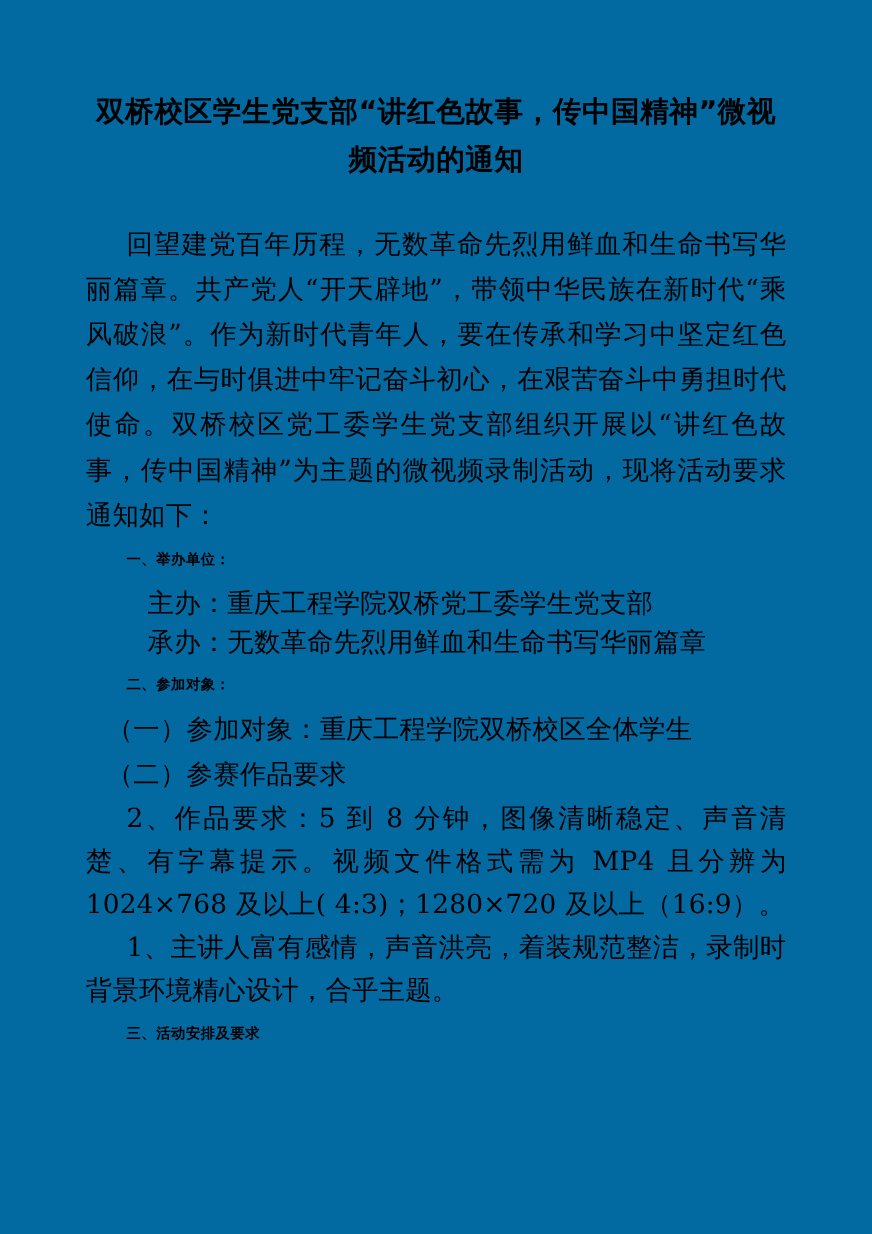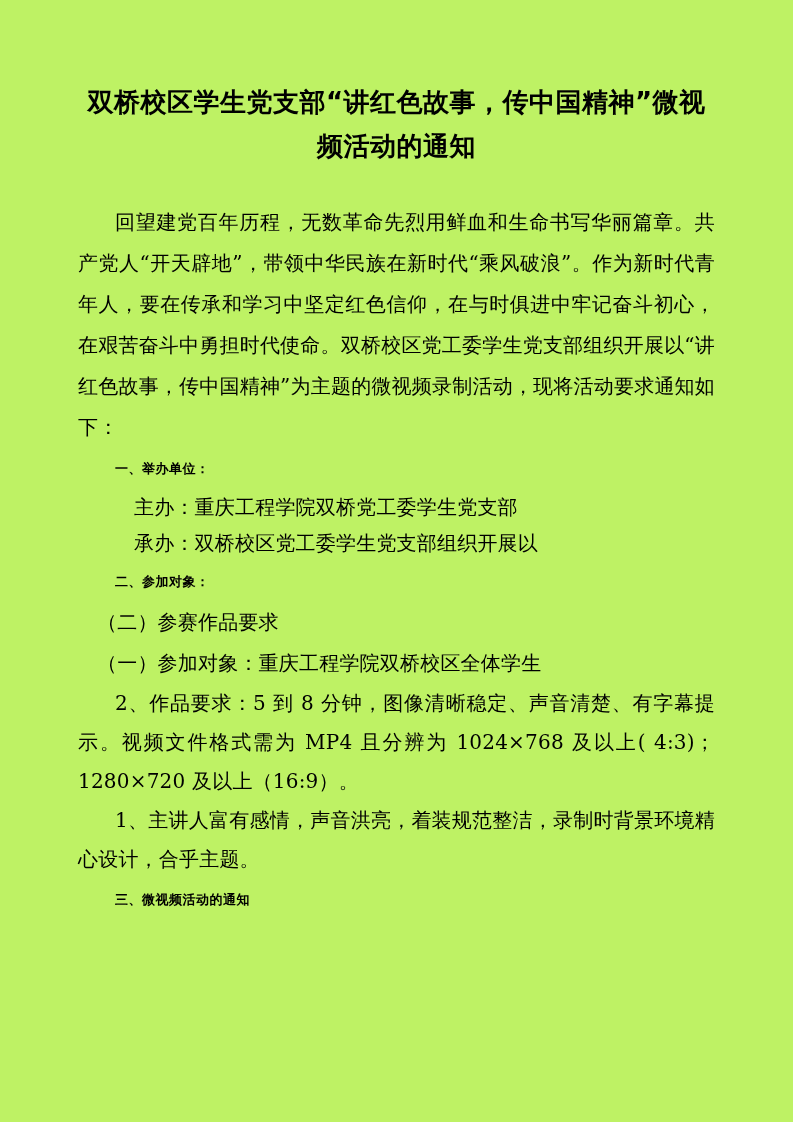--- a/index.html
+++ b/index.html
@@ -11,79 +11,79 @@
     width: 793px;
     height: 1122px;
     font-family: "DejaVu Serif", "Liberation Serif", serif;
     color: #000000;
     overflow: hidden;
   }
   .page {
     position: relative;
     width: 793px;
     height: 1122px;
-    background: #bef264;
+    background: #0369a1;
     box-sizing: border-box;
     padding: 62px 78px 40px 78px;
   }
   .doc-title {
     font-family: "DejaVu Sans", "Liberation Sans", sans-serif;
     font-weight: bold;
     font-size: 26px;
     line-height: 44px;
     text-align: center;
     margin: 18px 8px 34px 8px;
     letter-spacing: 0.5px;
   }
   p {
     margin: 0;
   }
   .body-p {
-    font-size: 20px;
+    font-size: 24px;
     line-height: 41px;
     text-align: justify;
     text-justify: inter-ideograph;
     letter-spacing: 0.2px;
   }
   .indent2 {
     text-indent: 37px;
   }
   .indent1 {
     text-indent: 19px;
   }
   .section-head {
     font-family: "DejaVu Sans", "Liberation Sans", sans-serif;
     font-weight: bold;
     font-size: 13px;
     line-height: 41px;
     text-indent: 37px;
     letter-spacing: 0.5px;
   }
   .sub-line {
-    font-size: 20px;
+    font-size: 24px;
     line-height: 36px;
     text-indent: 56px;
     letter-spacing: 0.2px;
   }
   .tight { line-height: 39px; }
 </style>
 </head>
 <body>
 
 <div class="page">
 
   <h1 class="doc-title">双桥校区学生党支部“讲红色故事，传中国精神”微视频活动的通知</h1>
 
   <p class="body-p indent2">回望建党百年历程，无数革命先烈用鲜血和生命书写华丽篇章。共产党人“开天辟地”，带领中华民族在新时代“乘风破浪”。作为新时代青年人，要在传承和学习中坚定红色信仰，在与时俱进中牢记奋斗初心，在艰苦奋斗中勇担时代使命。双桥校区党工委学生党支部组织开展以“讲红色故事，传中国精神”为主题的微视频录制活动，现将活动要求通知如下：</p>
 
   <p class="section-head">一、举办单位：</p>
   <p class="sub-line">主办：重庆工程学院双桥党工委学生党支部</p>
-  <p class="sub-line">承办：双桥校区党工委学生党支部组织开展以</p>
+  <p class="sub-line">承办：无数革命先烈用鲜血和生命书写华丽篇章</p>
 
   <p class="section-head">二、参加对象：</p>
+  <p class="body-p indent1">（一）参加对象：重庆工程学院双桥校区全体学生</p>
   <p class="body-p indent1">（二）参赛作品要求</p>
-  <p class="body-p indent1">（一）参加对象：重庆工程学院双桥校区全体学生</p>
   <p class="body-p indent2 tight">2、作品要求：5 到 8 分钟，图像清晰稳定、声音清楚、有字幕提示。视频文件格式需为 MP4 且分辨为 1024×768 及以上( 4:3)；1280×720 及以上（16:9）。</p>
   <p class="body-p indent2 tight">1、主讲人富有感情，声音洪亮，着装规范整洁，录制时背景环境精心设计，合乎主题。</p>
 
-  <p class="section-head">三、微视频活动的通知</p>
+  <p class="section-head">三、活动安排及要求</p>
 
 </div>
 
 </body></html>

